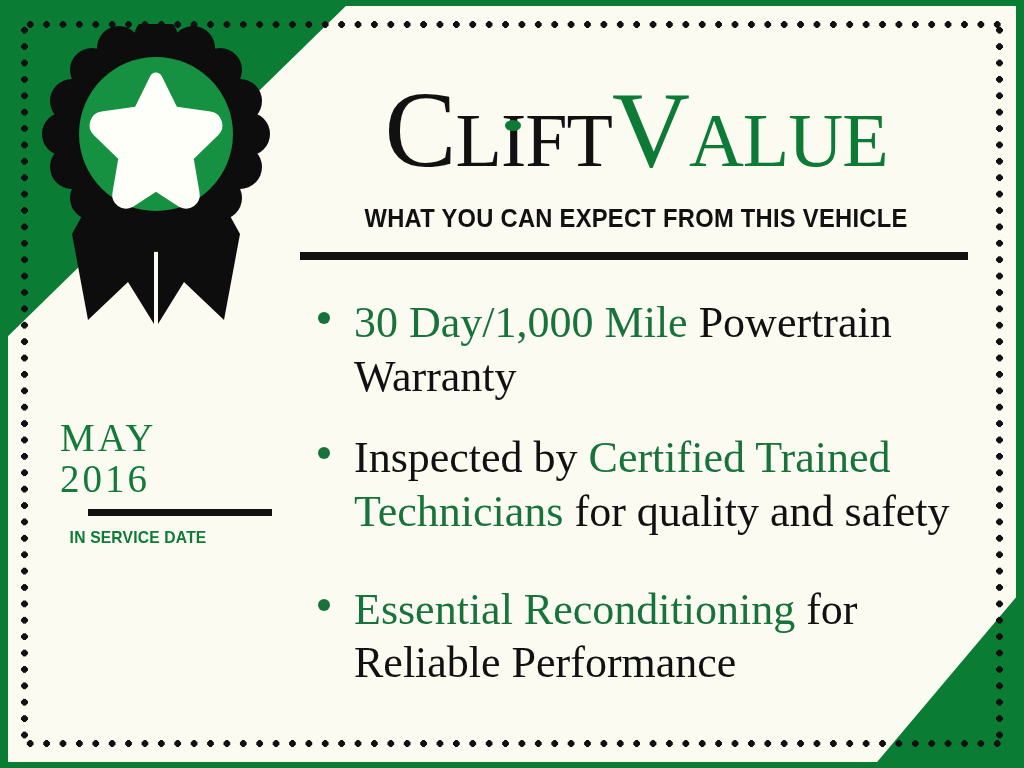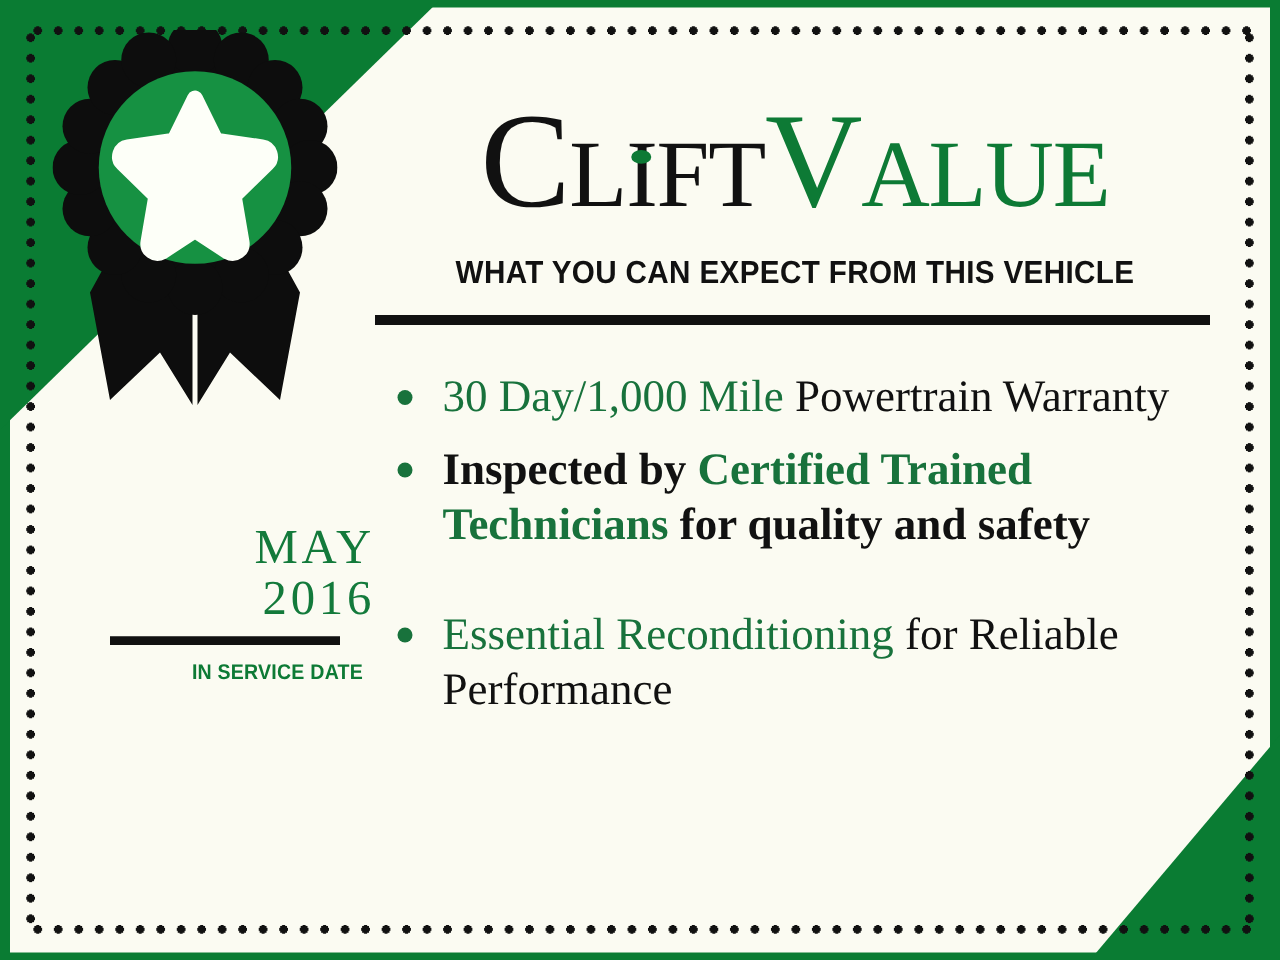--- a/index.html
+++ b/index.html
@@ -95,21 +95,21 @@
     transform:scaleX(0.93);
     transform-origin:center;
     white-space:nowrap;
   }
   .subtitle-rule{
     position:absolute;left:300px;top:252px;width:668px;height:8px;background:#111;
   }
 
   
   .date-block{
-    position:absolute;left:60px;top:418px;width:240px;text-align:right;
+    position:absolute;left:60px;top:418px;width:240px;text-align:left;
   }
   .date-month,.date-year{
     font-family:"Liberation Serif",serif;
     color:#137a3b;
     font-size:39px;line-height:1.04;letter-spacing:3px;
   }
   .date-rule{
     margin:10px auto 0 auto;width:184px;height:7px;background:#111;
   }
   .date-caption{
@@ -121,31 +121,31 @@
   }
 
   
   .bullets{
     position:absolute;left:310px;top:296px;width:660px;
   }
   .bullet{
     position:relative;
     padding-left:44px;
     font-family:"Liberation Serif",serif;
-    font-size:36px;
+    font-size:44px;
     line-height:1.22;
     color:#111;
   }
   .bullet .marker{
     position:absolute;left:8px;top:16px;
     width:12px;height:12px;border-radius:50%;background:#18723c;
   }
   .bullet .g{color:#18723c;}
   .b1{margin-top:0;}
-  .b2{margin-top:14px;font-weight:bold;}
+  .b2{margin-top:28px;}
   .b3{margin-top:44px;}
 </style>
 </head>
 <body>
 
 <div id="card">
 
   <div class="cream-panel"></div>
 
   <div class="corner-tl"></div>

